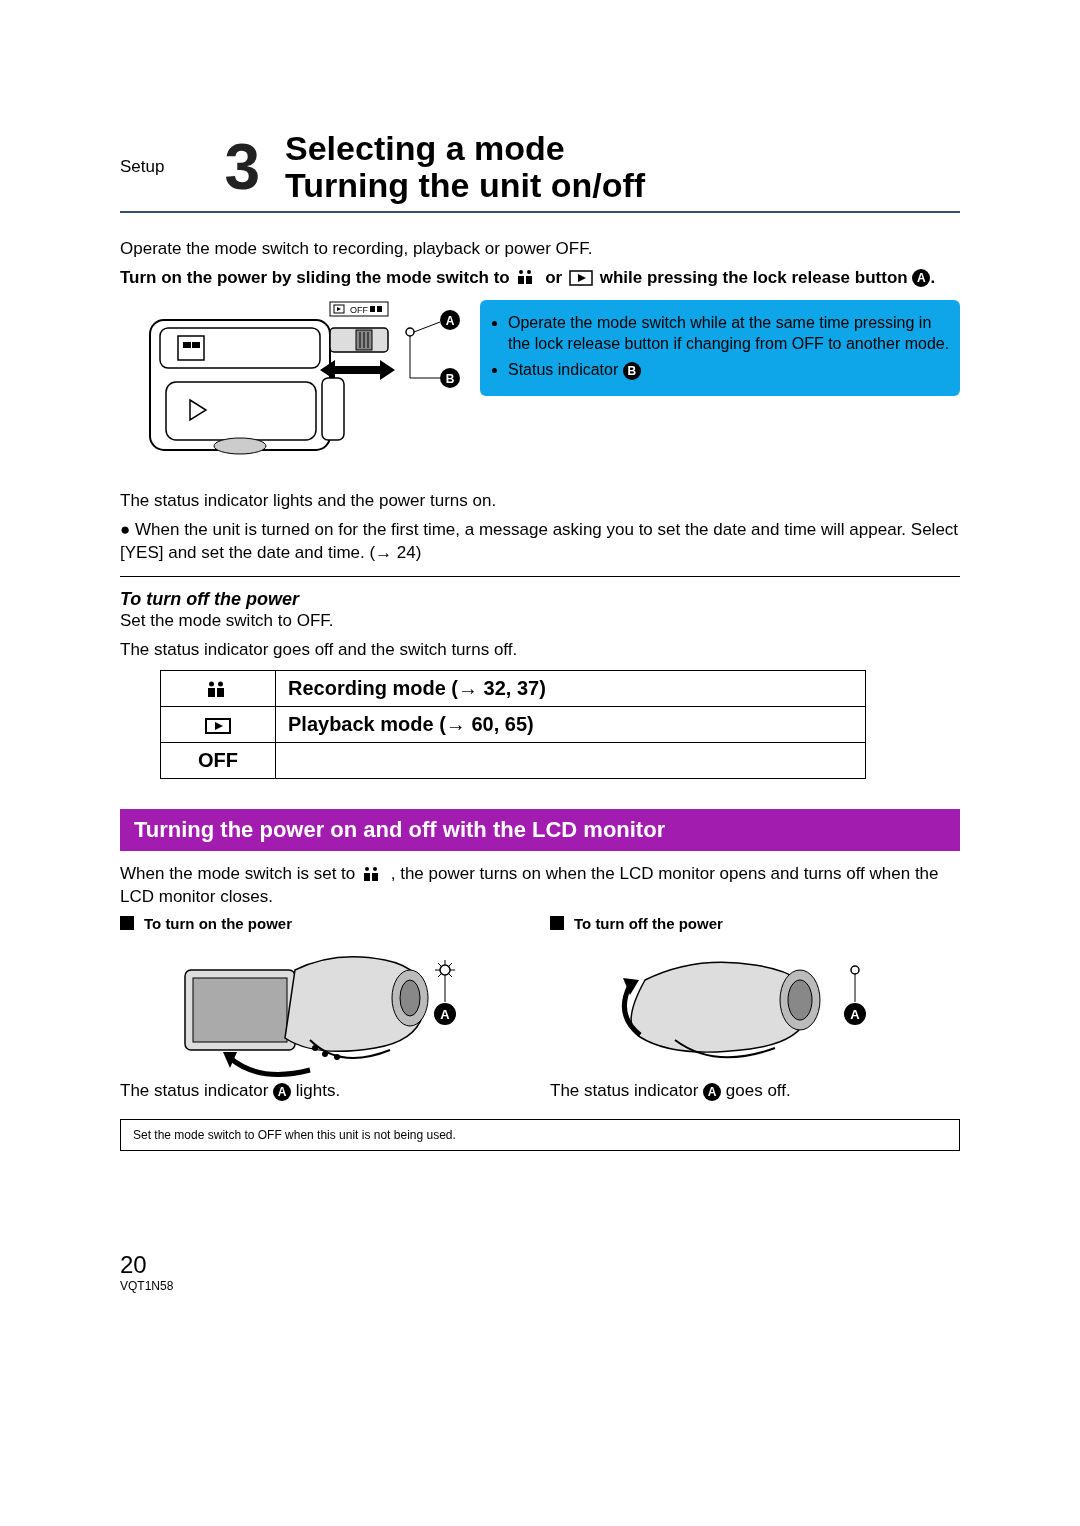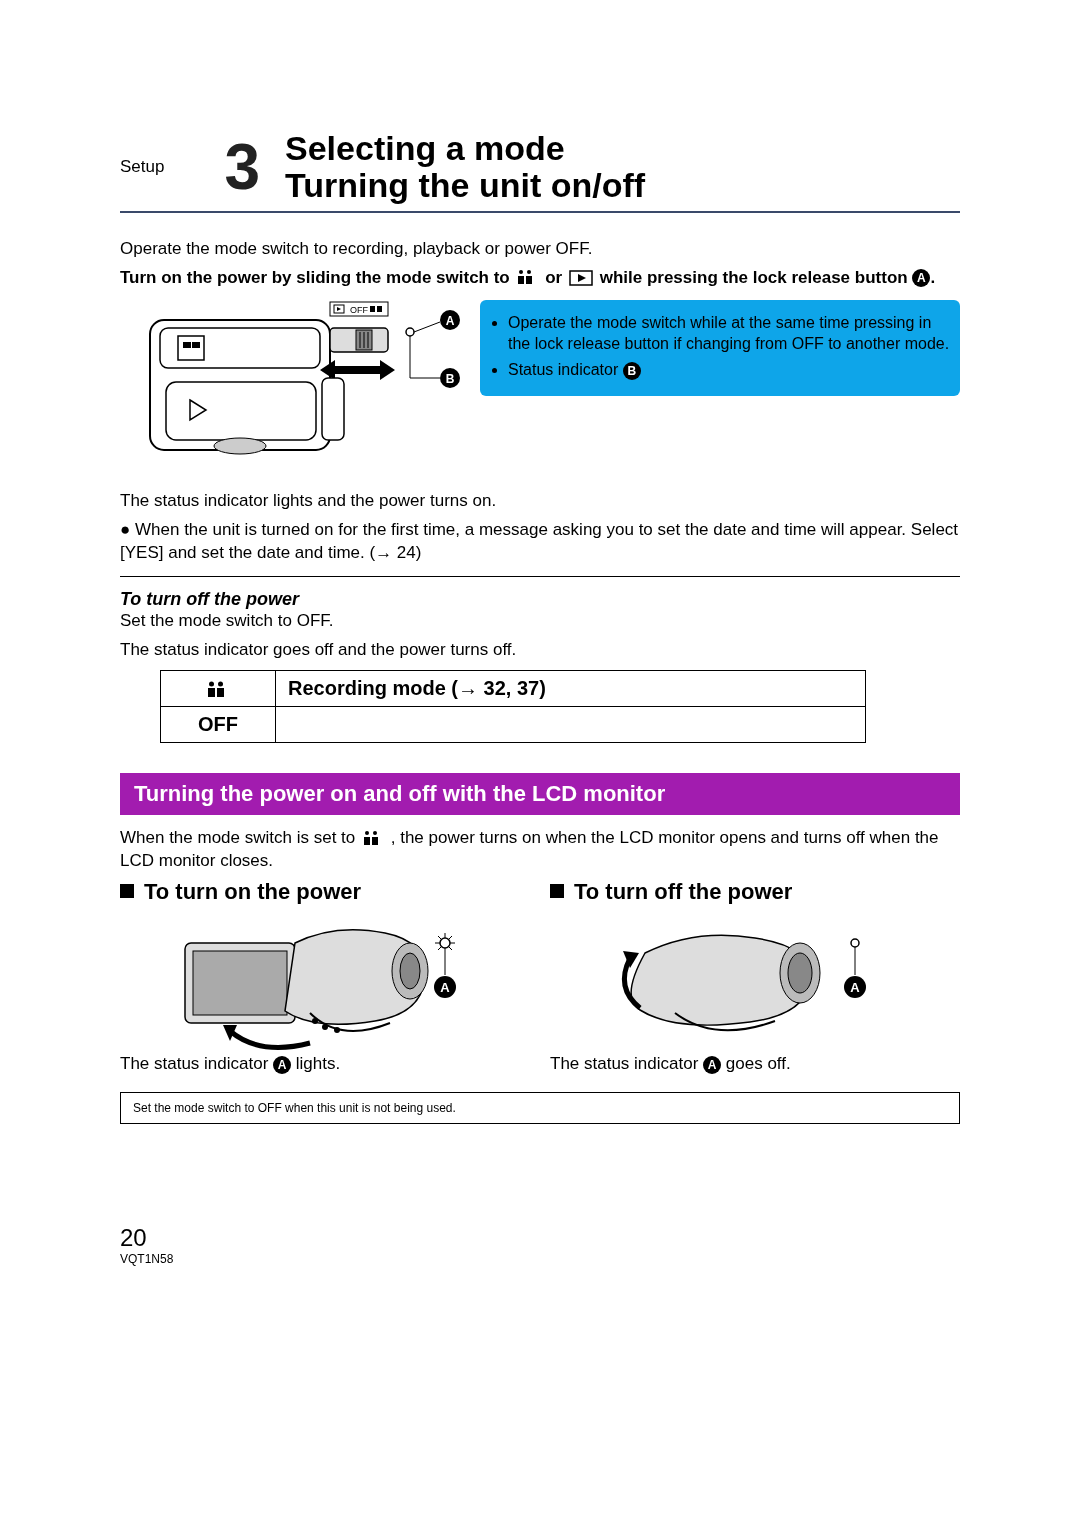--- a/index.html
+++ b/index.html
@@ -131,21 +131,21 @@
     margin-bottom: 12px;
   }
 
   .two-col {
     display: flex;
     gap: 20px;
   }
   .two-col > div { flex: 1; }
 
   .sub-heading {
-    font-size: 22px;
+    font-size: 15px;
     font-weight: bold;
     margin-bottom: 8px;
   }
   .sub-heading::before {
     content: "";
     display: inline-block;
     width: 14px;
     height: 14px;
     background: #000;
     margin-right: 10px;
@@ -270,36 +270,47 @@
 
   <div class="body-text">The status indicator lights and the power turns on.</div>
   <div class="body-text" style="padding-left:0;">
     ● <span>When the unit is turned on for the first time, a message asking you to set the date and time will appear. Select [YES] and set the date and time. (→ 24)</span>
   </div>
 
   <hr class="hr-thin">
 
   <div class="ital-bold">To turn off the power</div>
   <div class="body-text">Set the mode switch to OFF.</div>
-  <div class="body-text">The status indicator goes off and the power turns off.</div>
+  <div class="body-text">The status indicator goes off and the switch turns off.</div>
 
   <table class="mode-table">
     <tbody>
         <tr>
       <td class="icon-cell">
         <span class="inline-icon">
           <svg width="26" height="18">
                 <rect x="3" y="7" width="7" height="9" fill="#000"></rect>
                 <rect x="12" y="7" width="7" height="9" fill="#000"></rect>
                 <circle cx="6.5" cy="3" r="2.5" fill="#000"></circle>
                 <circle cx="15.5" cy="3" r="2.5" fill="#000"></circle>
               </svg>
         </span>
       </td>
       <td class="bold">Recording mode (→ 32, 37)</td>
+    </tr>
+    <tr>
+      <td class="icon-cell">
+        <span class="inline-icon">
+          <svg width="28" height="18">
+                <rect x="2" y="2" width="24" height="14" fill="none" stroke="#000" stroke-width="2"></rect>
+                <polygon points="11,5 19,9 11,13" fill="#000"></polygon>
+              </svg>
+        </span>
+      </td>
+      <td class="bold">Playback mode (→ 60, 65)</td>
     </tr>
     <tr>
       <td class="icon-cell">OFF</td>
       <td></td>
     </tr>
   </tbody>
     </table>
 
   <div class="block-heading">Turning the power on and off with the LCD monitor</div>
 

